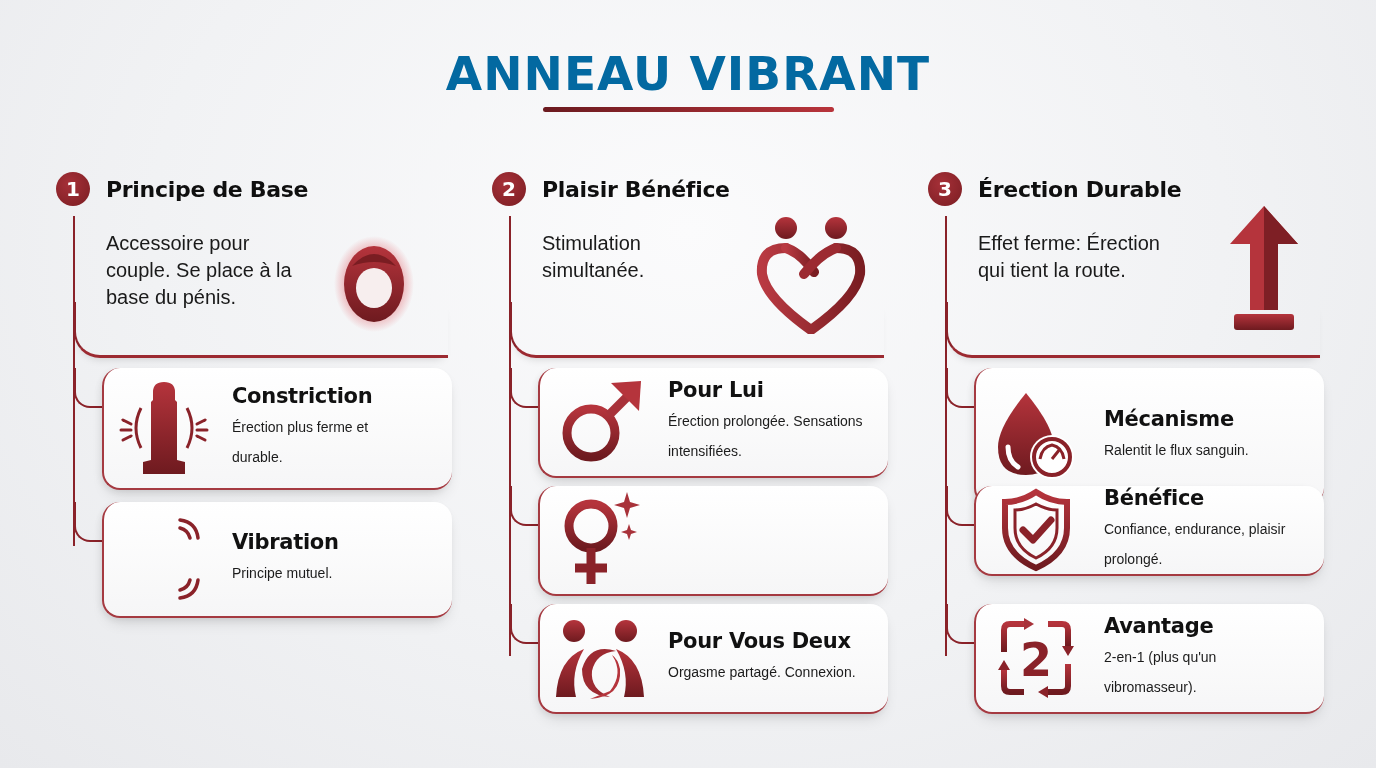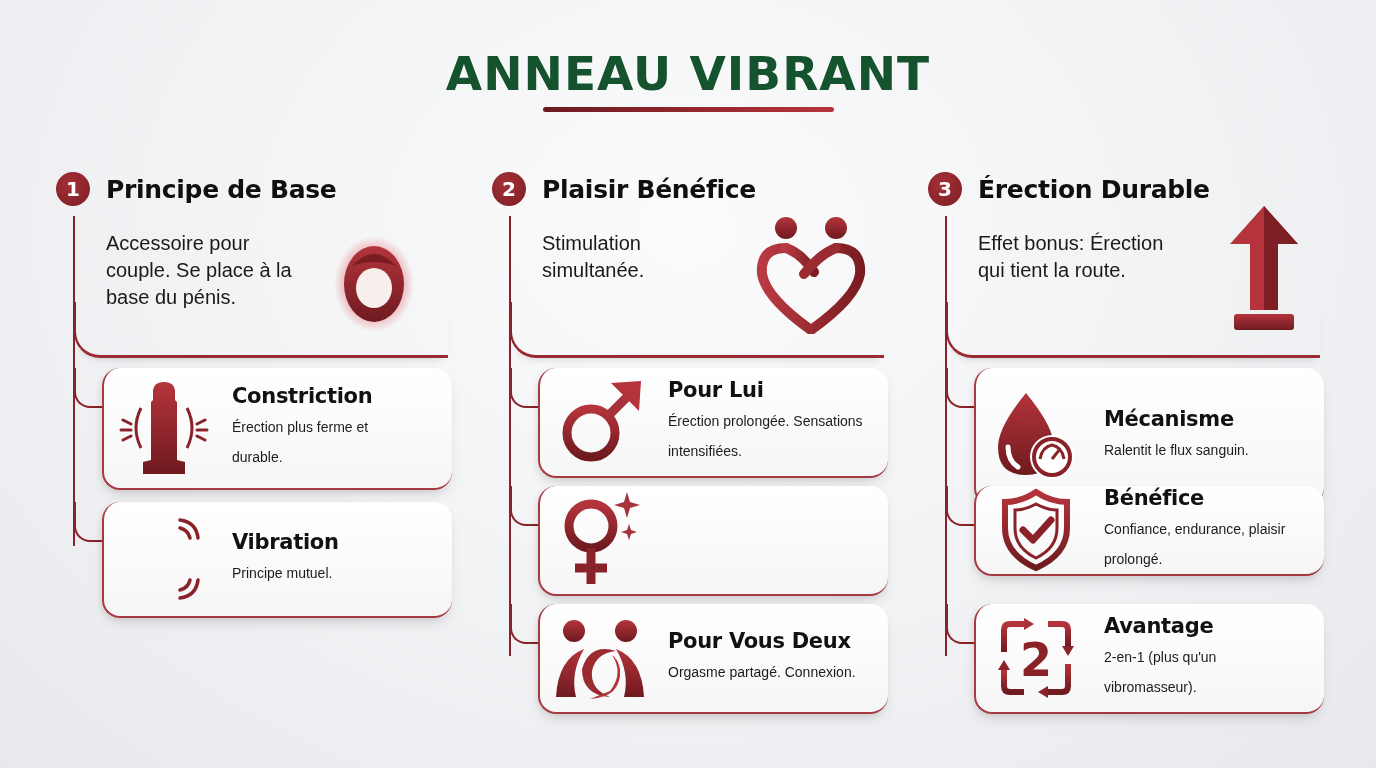--- a/index.html
+++ b/index.html
@@ -6,41 +6,41 @@
   html, body { width: 1376px; height: 768px; overflow: hidden; }
   body {
     background: radial-gradient(ellipse at 50% 30%, #fbfbfc 0%, #f1f2f4 55%, #e8e9ec 100%);
     font-family: "Liberation Sans", sans-serif;
     color: #111;
     position: relative;
   }
   .title {
     position: absolute; left: 0; top: 46px; width: 1376px; text-align: center;
     font-family: "DejaVu Sans", sans-serif; font-weight: bold; font-size: 47px;
-    letter-spacing: 1px; color: #14532d;
+    letter-spacing: 1px; color: #0369a1;
   }
   .title-underline {
     position: absolute; left: 543px; top: 107px; width: 291px; height: 5px; border-radius: 3px;
     background: linear-gradient(90deg, #6b1a1f, #b8343b);
   }
   .col { position: absolute; top: 172px; width: 420px; height: 560px; }
   .col-1 { left: 56px; }
   .col-2 { left: 492px; }
   .col-3 { left: 928px; }
 
   .col-head { position: absolute; left: 0; top: 0; display: flex; align-items: center; }
   .badge {
     width: 34px; height: 34px; border-radius: 50%;
     background: radial-gradient(circle at 40% 35%, #a63038, #7a1d22);
     color: #fff; font-family: "DejaVu Sans", sans-serif; font-weight: bold; font-size: 20px;
     display: flex; align-items: center; justify-content: center;
   }
   .col-title {
     margin-left: 16px; font-family: "DejaVu Sans", sans-serif; font-weight: bold;
-    font-size: 25px; color: #0f0f0f; letter-spacing: -0.3px;
+    font-size: 22px; color: #0f0f0f; letter-spacing: -0.3px;
   }
   .vline {
     position: absolute; left: 17px; top: 44px; width: 2px; background: #8a2229;
   }
   .intro {
     position: absolute; left: 50px; top: 58px; font-size: 20px; line-height: 27px; color: #1a1a1a;
     width: 210px;
   }
   .intro-icon { position: absolute; top: 40px; }
   .intro-curve {
@@ -229,21 +229,21 @@
     </div>
   </div>
 </div>
 
 <div class="col col-3">
   <div class="col-head">
     <div class="badge">3</div>
     <div class="col-title">Érection Durable</div>
   </div>
   <div class="vline" style="height:440px"></div>
-  <div class="intro" style="width:190px">Effet bonus: Érection qui tient la route.</div>
+  <div class="intro" style="width:190px">Effet ferme: Érection qui tient la route.</div>
   <div class="intro-icon" style="left:300px;top:34px">
     <svg width="72" height="126" viewBox="0 0 72 126">
       <path d="M36 0 L70 38 L50 38 L50 104 L22 104 L22 38 L2 38Z" fill="#b5343c"></path>
       <path d="M36 0 L70 38 L50 38 L50 104 L36 104Z" fill="#7e1f25"></path>
       <rect x="6" y="108" width="60" height="16" rx="3" fill="url(#rg)"></rect>
     </svg>
   </div>
   <div class="intro-curve"></div>
 
   <div class="card-branch" style="top:196px"></div>

